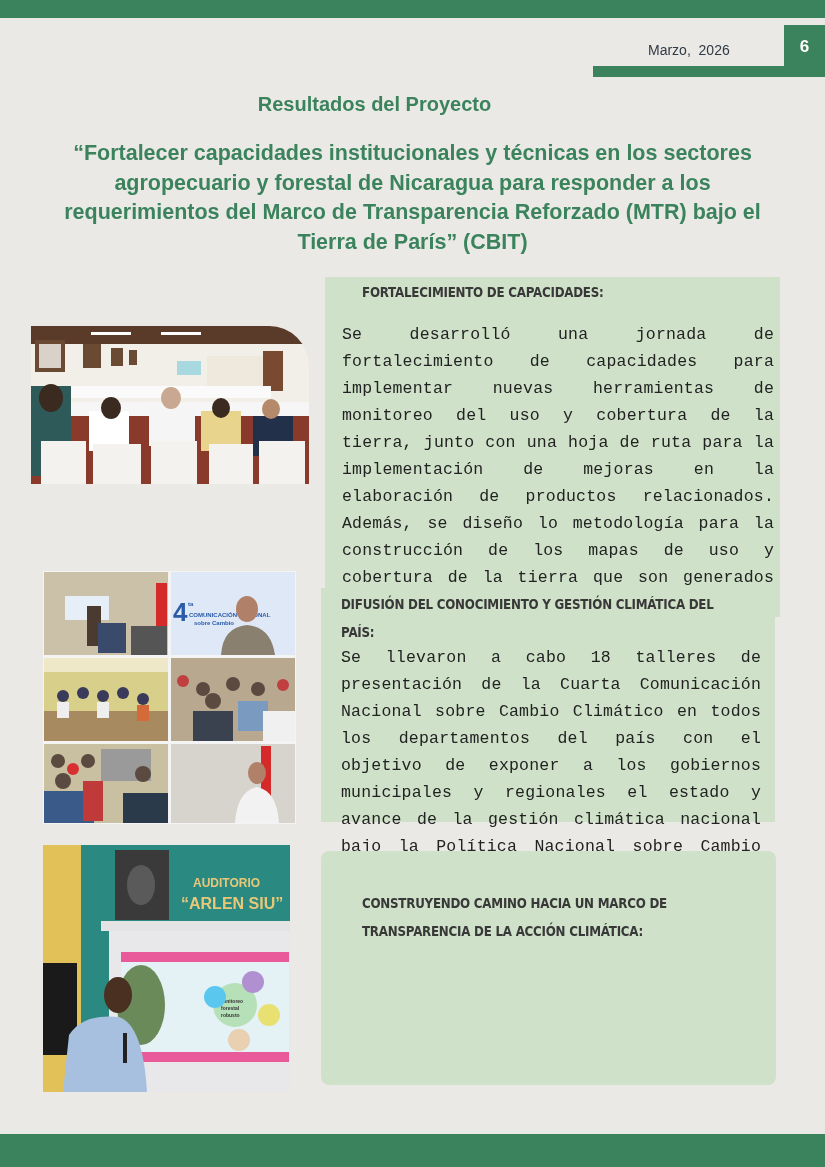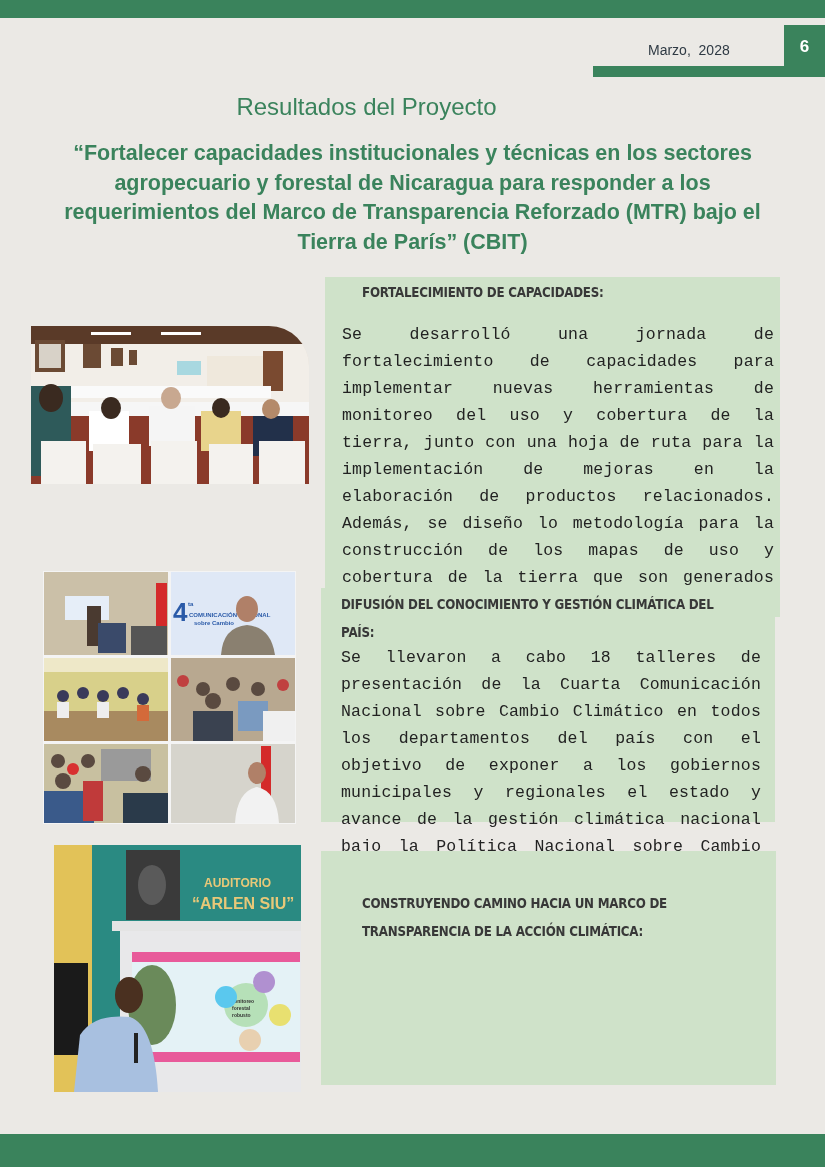--- a/index.html
+++ b/index.html
@@ -8,39 +8,39 @@
     background: #ebe9e5;
     font-family: "Liberation Sans", sans-serif;
   }
   .top-bar { position: absolute; left: 0; top: 0; width: 825px; height: 18px; background: #3a835c; }
   .bottom-bar { position: absolute; left: 0; top: 1134px; width: 825px; height: 33px; background: #3a835c; }
   .date-underline { position: absolute; left: 593px; top: 66px; width: 232px; height: 11px; background: #3a835c; }
   .page-num-box { position: absolute; left: 784px; top: 25px; width: 41px; height: 52px; background: #3a835c;
     color: #fff; font-weight: bold; font-size: 17px; display: flex; align-items: flex-start; justify-content: center; padding-top: 12px; box-sizing: border-box; }
   .date-text { position: absolute; left: 648px; top: 42px; font-size: 14px; color: #2f3a44; }
   .section-title { position: absolute; left: 0; top: 93px; width: 733px; text-align: center;
-    font-weight: normal; color: #3a835c; font-size: 24px; }
+    font-weight: bold; color: #3a835c; font-size: 20px; padding-left: 8px; }
   .project-title { position: absolute; left: 36px; top: 139px; width: 753px; text-align: center;
     font-weight: bold; color: #3a835c; font-size: 21.5px; line-height: 29.5px; }
   .card { position: absolute; background: #cfe2c9; }
   .card-heading { font-family: "DejaVu Sans", sans-serif; font-weight: bold; color: #383838;
     font-size: 14.5px; letter-spacing: -0.3px; transform: scaleX(0.82); transform-origin: left top; white-space: nowrap; }
   .card-body { color: #222; font-size: 16.5px; line-height: 27px; text-align: justify; text-align-last: left; letter-spacing: 0.2px; font-family: Liberation Mono, monospace; }
   .photo { position: absolute; overflow: hidden; }
   .photo svg { display: block; }
 </style>
 </head>
 <body>
 
 <div class="top-bar"></div>
 <div class="date-underline"></div>
 <div class="page-num-box">
   <span>6</span>
 </div>
-<div class="date-text" style="white-space:pre;">Marzo,  2028</div>
+<div class="date-text" style="white-space:pre;">Marzo,  2026</div>
 
 <div class="section-title">Resultados del Proyecto</div>
 <div class="project-title">“Fortalecer capacidades institucionales y técnicas en los sectores agropecuario y forestal de Nicaragua para responder a los requerimientos del Marco de Transparencia Reforzado (MTR) bajo el Tierra de París” (CBIT)</div>
 
 <div class="photo" style="left:31px; top:326px; width:278px; height:158px; border-top-right-radius:40px;">
   <svg width="278" height="158" viewBox="0 0 278 158">
     <rect width="278" height="158" fill="#e6e0d6"></rect>
     <rect x="0" y="0" width="278" height="18" fill="#5a3a28"></rect>
     <rect x="60" y="6" width="40" height="3" fill="#fff"></rect>
       <rect x="130" y="6" width="40" height="3" fill="#fff"></rect>
@@ -148,21 +148,21 @@
     <ellipse cx="214" cy="202" rx="9" ry="11" fill="#b08068"></ellipse>
     <path d="M192 252 Q194 220 214 216 Q234 220 236 252 Z" fill="#f2f2f2"></path>
   </svg>
 </div>
 <div class="card" style="left:321px; top:588px; width:454px; height:234px;">
   <div class="card-heading" style="position:absolute; left:20px; top:8px;">DIFUSIÓN DEL CONOCIMIENTO Y GESTIÓN CLIMÁTICA DEL</div>
   <div class="card-heading" style="position:absolute; left:20px; top:36px;">PAÍS:</div>
   <div class="card-body" style="position:absolute; left:20px; top:56px; width:420px;">Se llevaron a cabo 18 talleres de presentación de la Cuarta Comunicación Nacional sobre Cambio Climático en todos los departamentos del país con el objetivo de exponer a los gobiernos municipales y regionales el estado y avance de la gestión climática nacional bajo la Política Nacional sobre Cambio Climático.</div>
 </div>
 
-<div class="photo" style="left:54px; top:845px; width:247px; height:247px;">
+<div class="photo" style="left:43px; top:845px; width:247px; height:247px;">
   <svg width="247" height="247" viewBox="0 0 247 247">
     <rect width="247" height="247" fill="#2a8a82"></rect>
     <rect x="0" y="0" width="38" height="247" fill="#e2c258"></rect>
     <rect x="0" y="118" width="34" height="92" fill="#1a1a1a"></rect>
     <rect x="72" y="5" width="54" height="70" fill="#3a3a3a"></rect>
     <ellipse cx="98" cy="40" rx="14" ry="20" fill="#5a5a5a"></ellipse>
     <text x="150" y="42" font-family="Liberation Sans, sans-serif" font-size="12" font-weight="bold" fill="#e8c878">AUDITORIO</text>
     <text x="138" y="64" font-family="Liberation Sans, sans-serif" font-size="16" font-weight="bold" fill="#e8c878">“ARLEN SIU”</text>
     <rect x="58" y="76" width="189" height="10" fill="#e4e4e4"></rect>
     <rect x="66" y="86" width="181" height="161" fill="#e8e8ea"></rect>
@@ -176,18 +176,18 @@
     <text x="178" y="172" font-family="Liberation Sans, sans-serif" font-size="5" font-weight="bold" fill="#333">robusto</text>
     <circle cx="172" cy="152" r="11" fill="#5ac8ee"></circle>
     <circle cx="210" cy="137" r="11" fill="#b090d0"></circle>
     <circle cx="226" cy="170" r="11" fill="#e8e070"></circle>
     <circle cx="196" cy="195" r="11" fill="#e8d0b0"></circle>
     <ellipse cx="75" cy="150" rx="14" ry="18" fill="#4a3020"></ellipse>
     <path d="M20 247 L26 190 Q40 168 76 172 Q100 180 104 247 Z" fill="#a8c0e0"></path>
     <rect x="80" y="188" width="4" height="30" fill="#222"></rect>
   </svg>
 </div>
-<div class="card" style="left:321px; top:851px; width:455px; height:234px;">
+<div class="card" style="left:321px; top:851px; width:455px; height:234px;border-radius:8px;">
   <div class="card-heading" style="position:absolute; left:41px; top:44px;">CONSTRUYENDO CAMINO HACIA UN MARCO DE</div>
   <div class="card-heading" style="position:absolute; left:41px; top:72px;">TRANSPARENCIA DE LA ACCIÓN CLIMÁTICA:</div>
 </div>
 
 <div class="bottom-bar"></div>
 
 </body></html>

